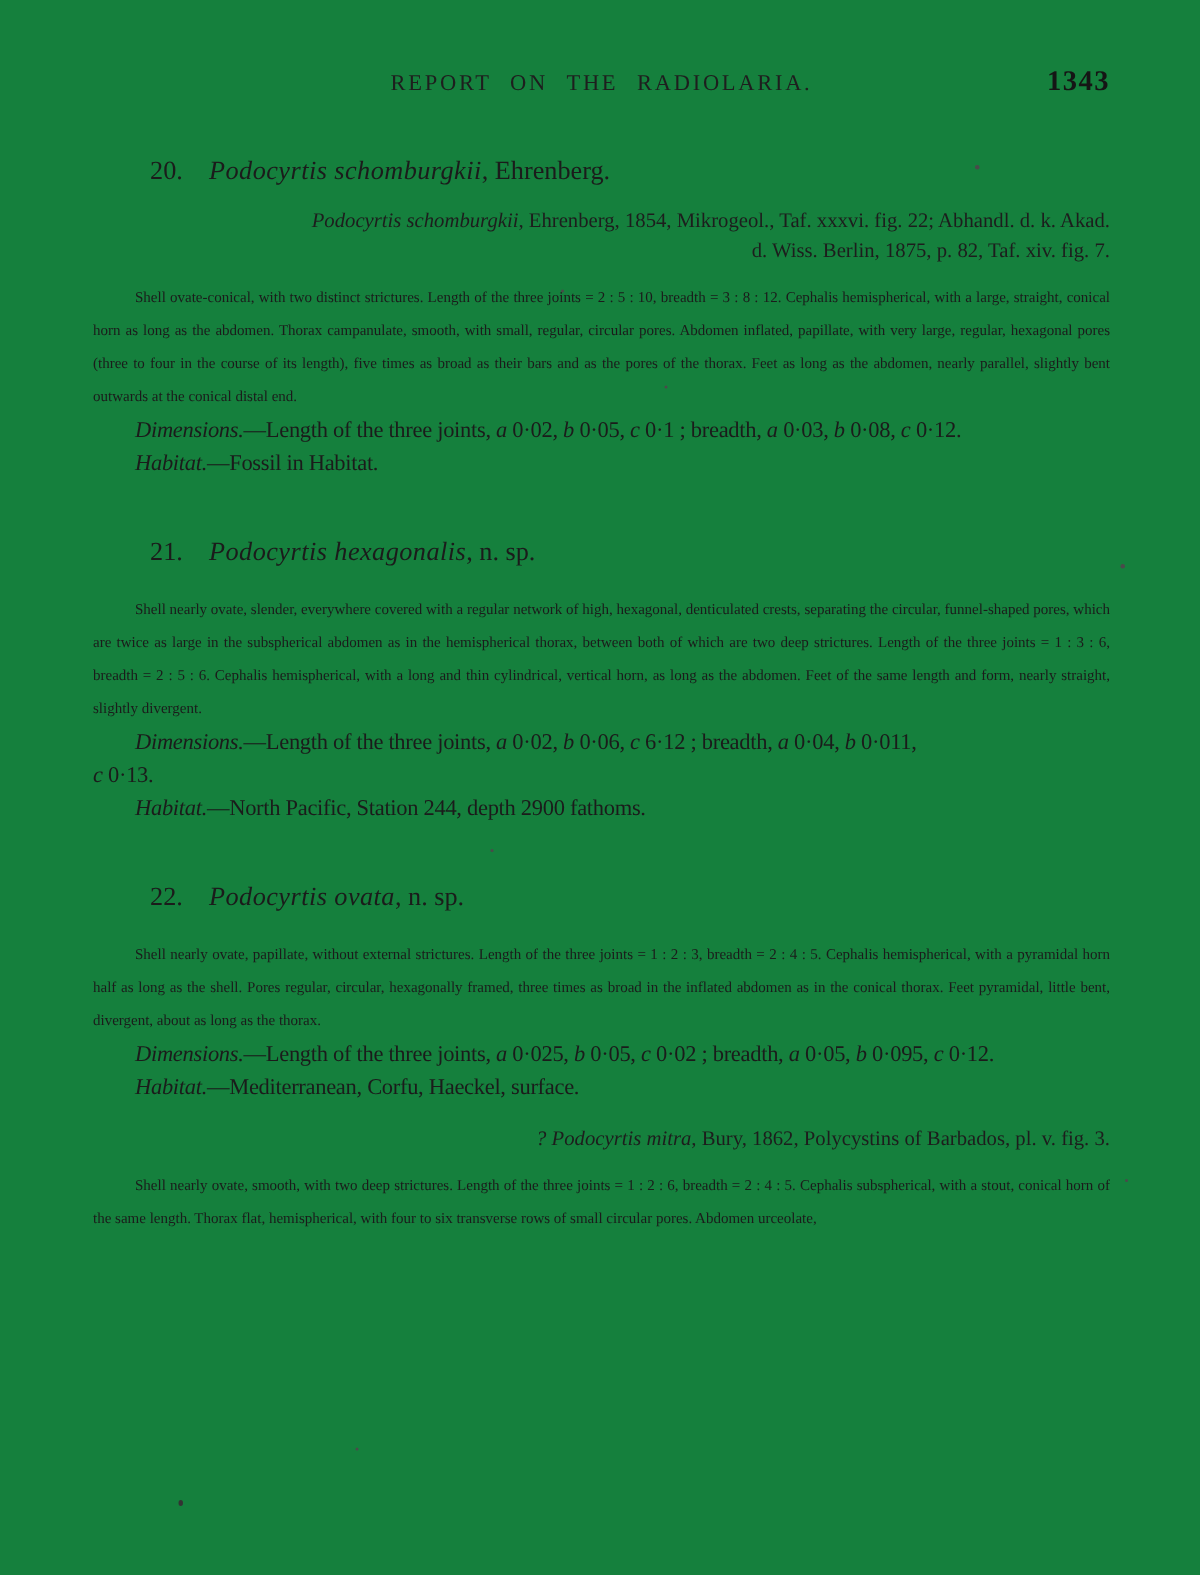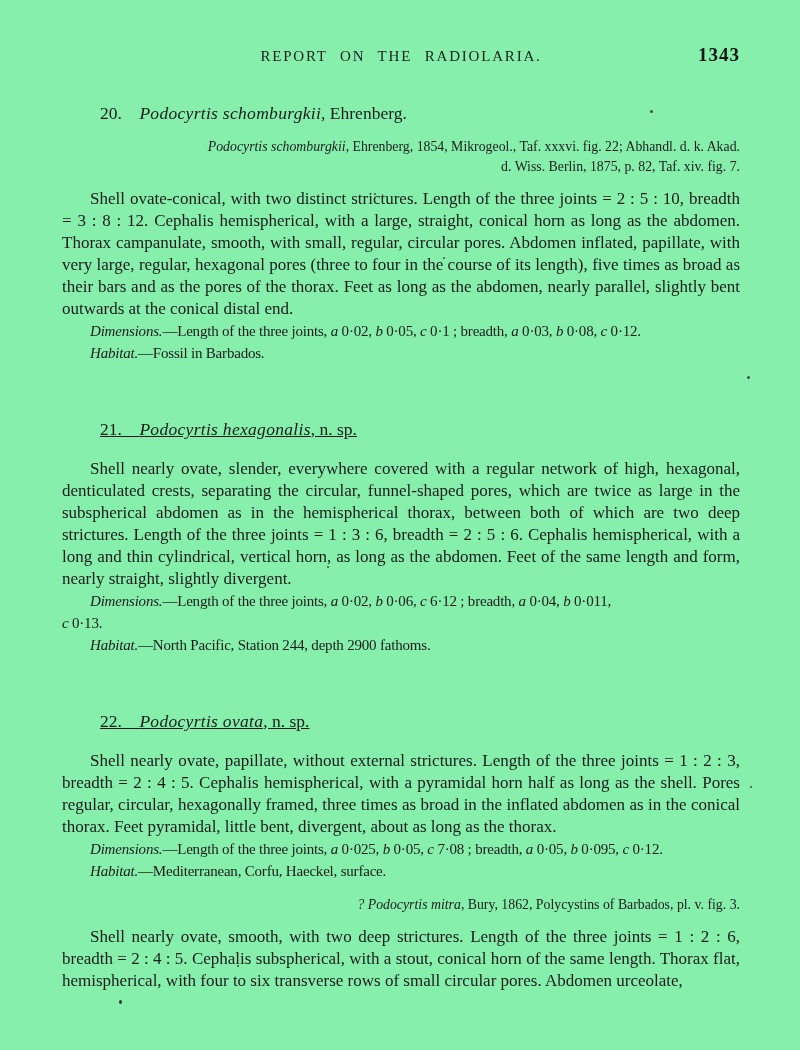--- a/index.html
+++ b/index.html
@@ -2,21 +2,21 @@
 <html><head>
 <meta charset="utf-8">
 <style>
   html, body { margin: 0; padding: 0; background: #ffffff; }
   .page {
     position: relative;
     width: 800px;
     height: 1050px;
     box-sizing: border-box;
     padding: 48px 60px 0 62px;
-    background: #86efac;
+    background: #15803d;
     font-family: "Liberation Serif", "DejaVu Serif", serif;
     color: #1b1b1b;
     overflow: hidden;
   }
   .page-header { position: relative; height: 22px; }
   .running-title {
     text-align: center;
     font-size: 15px;
     letter-spacing: 1.8px;
     word-spacing: 7px;
@@ -31,32 +31,32 @@
     letter-spacing: 1px;
     color: #151515;
   }
   .entry-heading {
     font-size: 17.5px;
     font-weight: normal;
     margin: 0 0 0 38px;
     line-height: 22px;
   }
   .entry-heading.first-gap { margin-top: 32px; font-family: Liberation Serif, serif; }
-  .entry-heading.section-gap { margin-top: 54px; text-decoration: underline; }
+  .entry-heading.section-gap { margin-top: 36px; }
   .entry-heading i { letter-spacing: 0.3px; }
   .synonymy {
     margin-top: 13px;
     font-size: 13.8px;
     line-height: 20px;
     text-align: right;
     color: #1d1d1d;
   }
   .description {
     margin: 11px 0 0 0;
-    font-size: 17px;
+    font-size: 10px;
     line-height: 22px;
     text-align: justify;
     text-indent: 28px;
   }
   .description.after-heading { margin-top: 18px; }
   .detail {
     margin: 0;
     font-size: 15px;
     line-height: 22px;
     text-indent: 28px;
@@ -73,34 +73,34 @@
     <div class="running-title">REPORT ON THE RADIOLARIA.</div>
     <div class="page-number">1343</div>
   </div>
 
   <section>
     <h3 class="entry-heading first-gap"><span>20. </span><i>Podocyrtis schomburgkii</i><span>, Ehrenberg.</span></h3>
     <div class="synonymy"><i>Podocyrtis schomburgkii</i><span>, Ehrenberg, 1854, Mikrogeol., Taf. xxxvi. fig. 22; Abhandl. d. k. Akad.</span></div>
     <div class="synonymy" style="margin-top:0;"><span>d. Wiss. Berlin, 1875, p. 82, Taf. xiv. fig. 7.</span></div>
     <p class="description">Shell ovate-conical, with two distinct strictures. Length of the three joints = 2 : 5 : 10, breadth = 3 : 8 : 12. Cephalis hemispherical, with a large, straight, conical horn as long as the abdomen. Thorax campanulate, smooth, with small, regular, circular pores. Abdomen inflated, papillate, with very large, regular, hexagonal pores (three to four in the course of its length), five times as broad as their bars and as the pores of the thorax. Feet as long as the abdomen, nearly parallel, slightly bent outwards at the conical distal end.</p>
     <p class="detail"><i>Dimensions.</i><span>—Length of the three joints, </span><i>a</i><span> 0·02, </span><i>b</i><span> 0·05, </span><i>c</i><span> 0·1 ; breadth, </span><i>a</i><span> 0·03, </span><i>b</i><span> 0·08, </span><i>c</i><span> 0·12.</span></p>
-    <p class="detail"><i>Habitat.</i><span>—Fossil in Barbados.</span></p>
+    <p class="detail"><i>Habitat.</i><span>—Fossil in Habitat.</span></p>
   </section>
 
   <section>
     <h3 class="entry-heading section-gap"><span>21. </span><i>Podocyrtis hexagonalis</i><span>, n. sp.</span></h3>
     <p class="description after-heading">Shell nearly ovate, slender, everywhere covered with a regular network of high, hexagonal, denticulated crests, separating the circular, funnel-shaped pores, which are twice as large in the subspherical abdomen as in the hemispherical thorax, between both of which are two deep strictures. Length of the three joints = 1 : 3 : 6, breadth = 2 : 5 : 6. Cephalis hemispherical, with a long and thin cylindrical, vertical horn, as long as the abdomen. Feet of the same length and form, nearly straight, slightly divergent.</p>
     <p class="detail"><i>Dimensions.</i><span>—Length of the three joints, </span><i>a</i><span> 0·02, </span><i>b</i><span> 0·06, </span><i>c</i><span> 6·12 ; breadth, </span><i>a</i><span> 0·04, </span><i>b</i><span> 0·011,</span><br><i>c</i><span> 0·13.</span></p>
     <p class="detail"><i>Habitat.</i><span>—North Pacific, Station 244, depth 2900 fathoms.</span></p>
   </section>
 
   <section>
     <h3 class="entry-heading section-gap"><span>22. </span><i>Podocyrtis ovata</i><span>, n. sp.</span></h3>
     <p class="description after-heading">Shell nearly ovate, papillate, without external strictures. Length of the three joints = 1 : 2 : 3, breadth = 2 : 4 : 5. Cephalis hemispherical, with a pyramidal horn half as long as the shell. Pores regular, circular, hexagonally framed, three times as broad in the inflated abdomen as in the conical thorax. Feet pyramidal, little bent, divergent, about as long as the thorax.</p>
-    <p class="detail"><i>Dimensions.</i><span>—Length of the three joints, </span><i>a</i><span> 0·025, </span><i>b</i><span> 0·05, </span><i>c</i><span> 7·08 ; breadth, </span><i>a</i><span> 0·05, </span><i>b</i><span> 0·095, </span><i>c</i><span> 0·12.</span></p>
+    <p class="detail"><i>Dimensions.</i><span>—Length of the three joints, </span><i>a</i><span> 0·025, </span><i>b</i><span> 0·05, </span><i>c</i><span> 0·02 ; breadth, </span><i>a</i><span> 0·05, </span><i>b</i><span> 0·095, </span><i>c</i><span> 0·12.</span></p>
     <p class="detail"><i>Habitat.</i><span>—Mediterranean, Corfu, Haeckel, surface.</span></p>
   </section>
 
   <section>
     <div class="synonymy"><i>? Podocyrtis mitra</i><span>, Bury, 1862, Polycystins of Barbados, pl. v. fig. 3.</span></div>
     <p class="description">Shell nearly ovate, smooth, with two deep strictures. Length of the three joints = 1 : 2 : 6, breadth = 2 : 4 : 5. Cephalis subspherical, with a stout, conical horn of the same length. Thorax flat, hemispherical, with four to six transverse rows of small circular pores. Abdomen urceolate,</p>
   </section>
 
   <div class="speck" style="left:650px;top:110px;width:3px;height:3px;"></div>
   <div class="speck" style="left:374px;top:193px;width:2px;height:2px;"></div>

